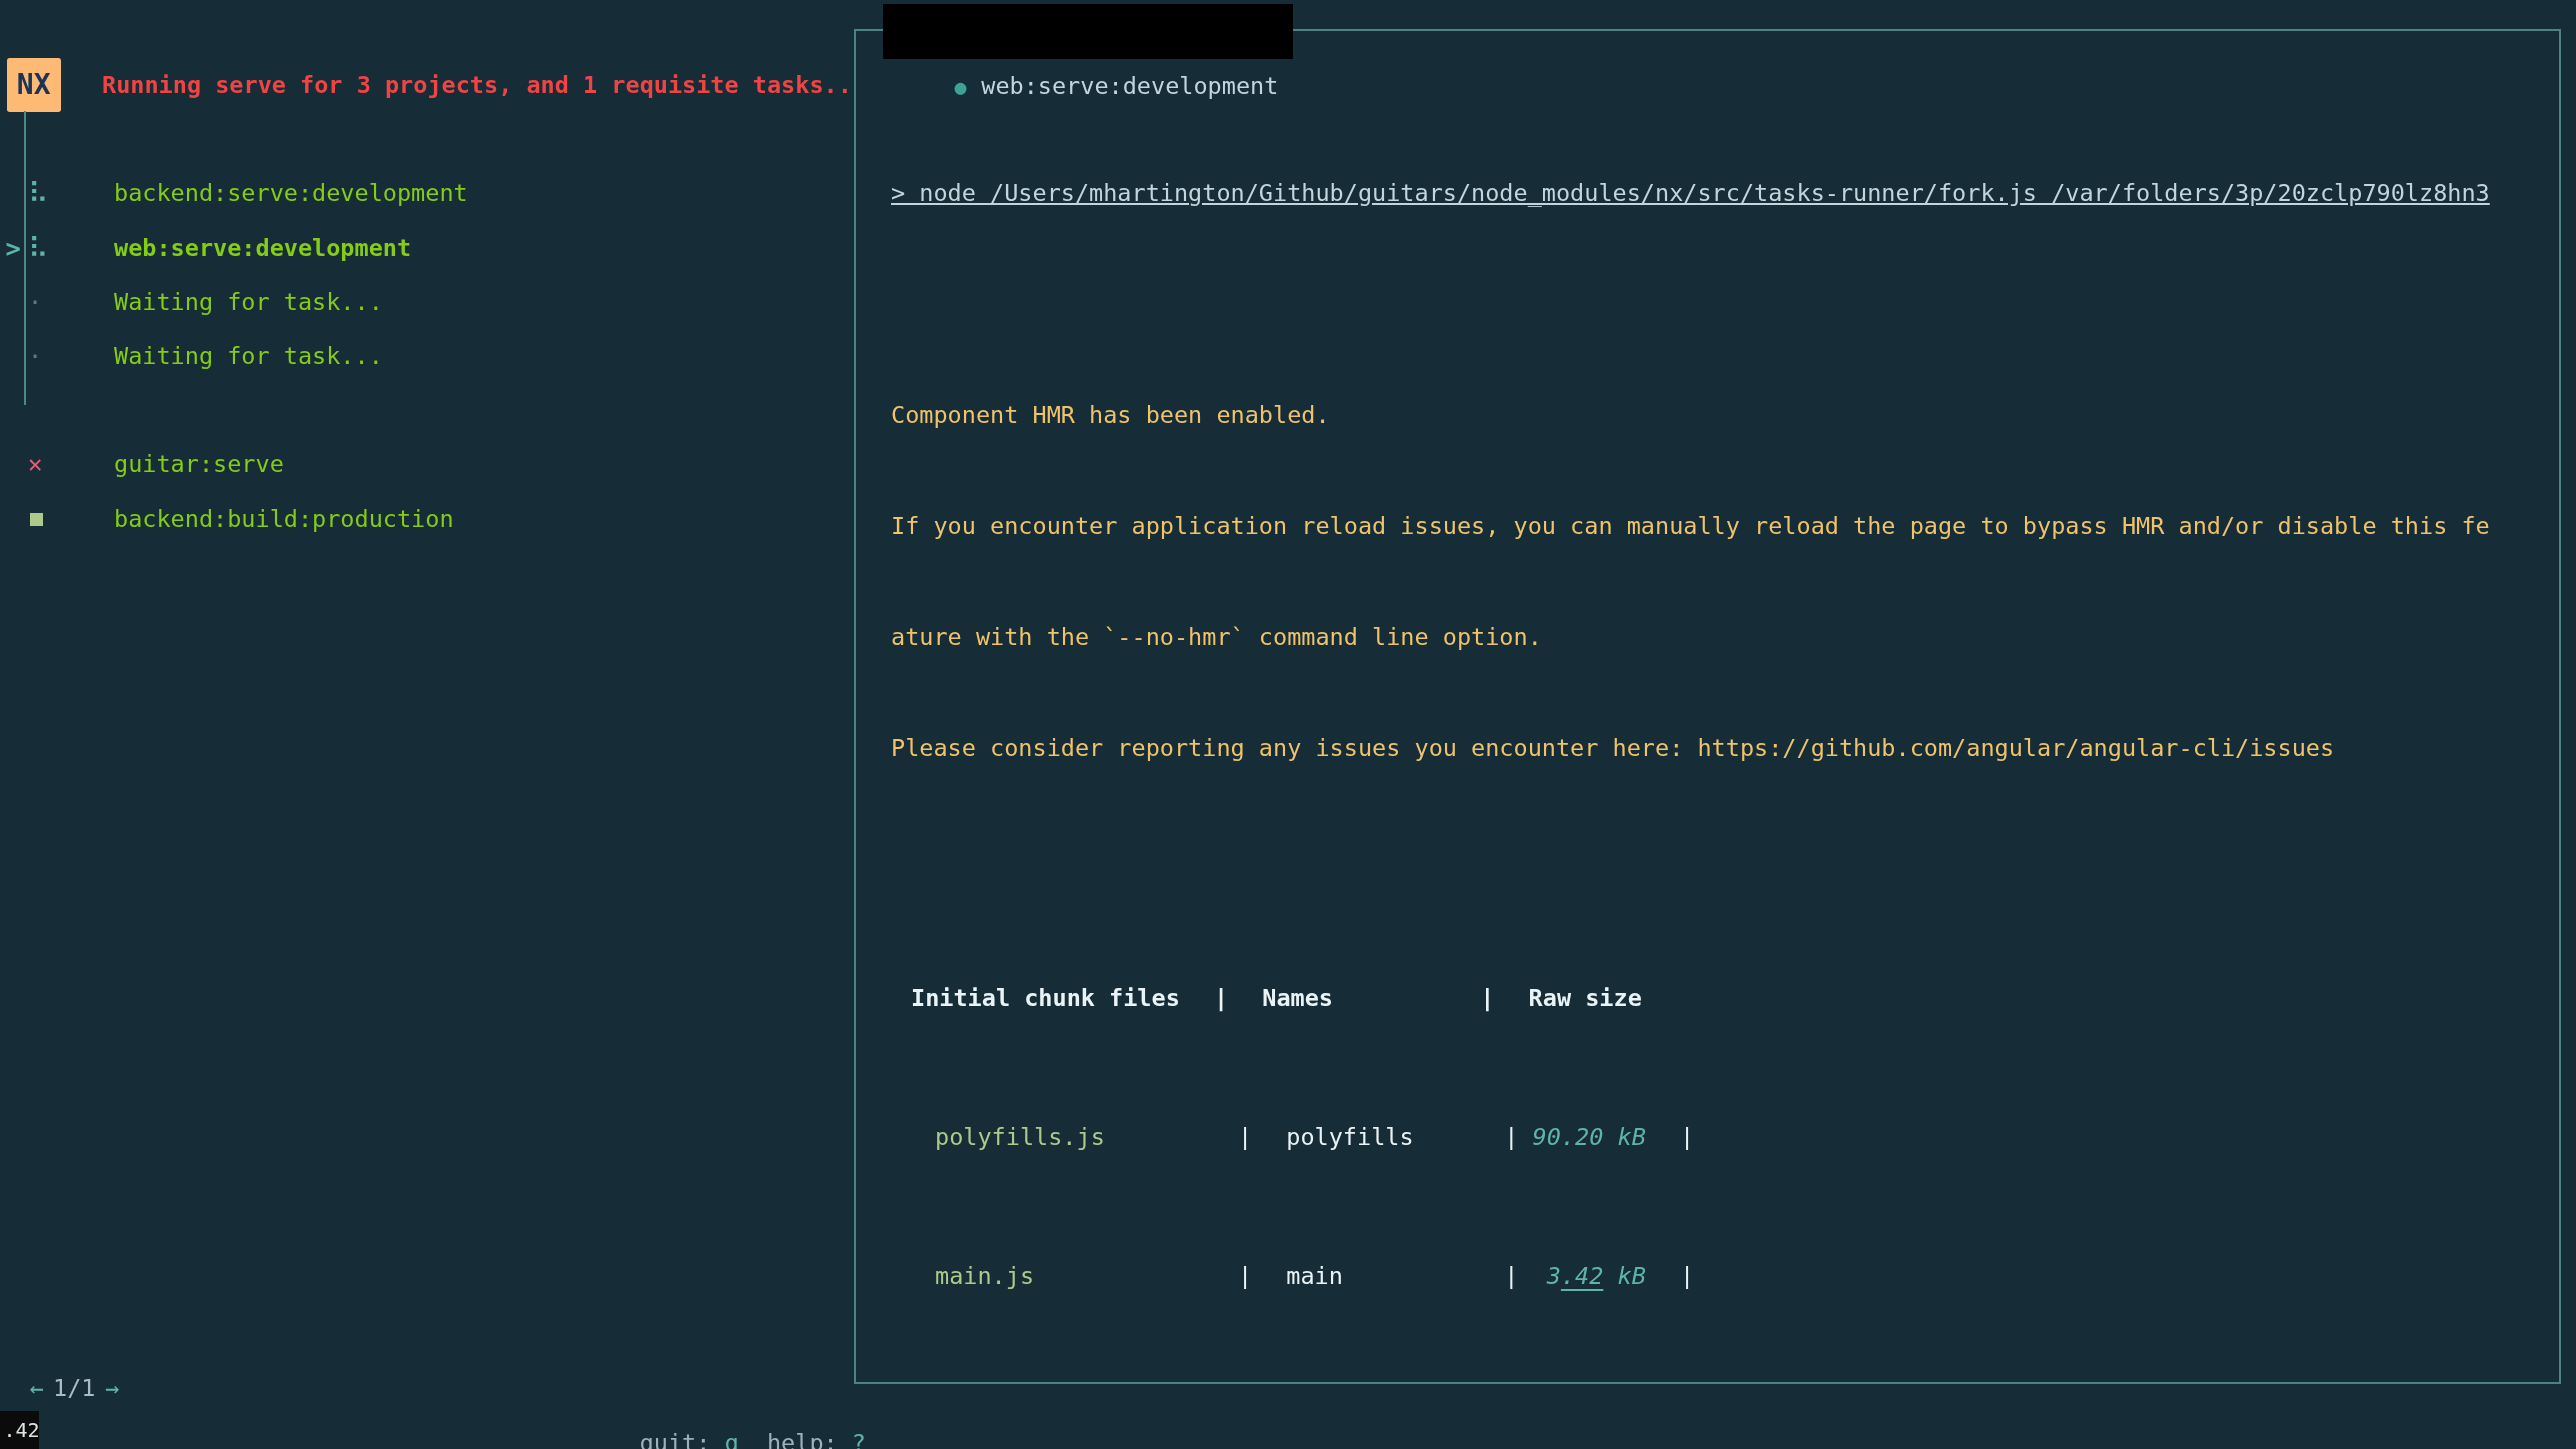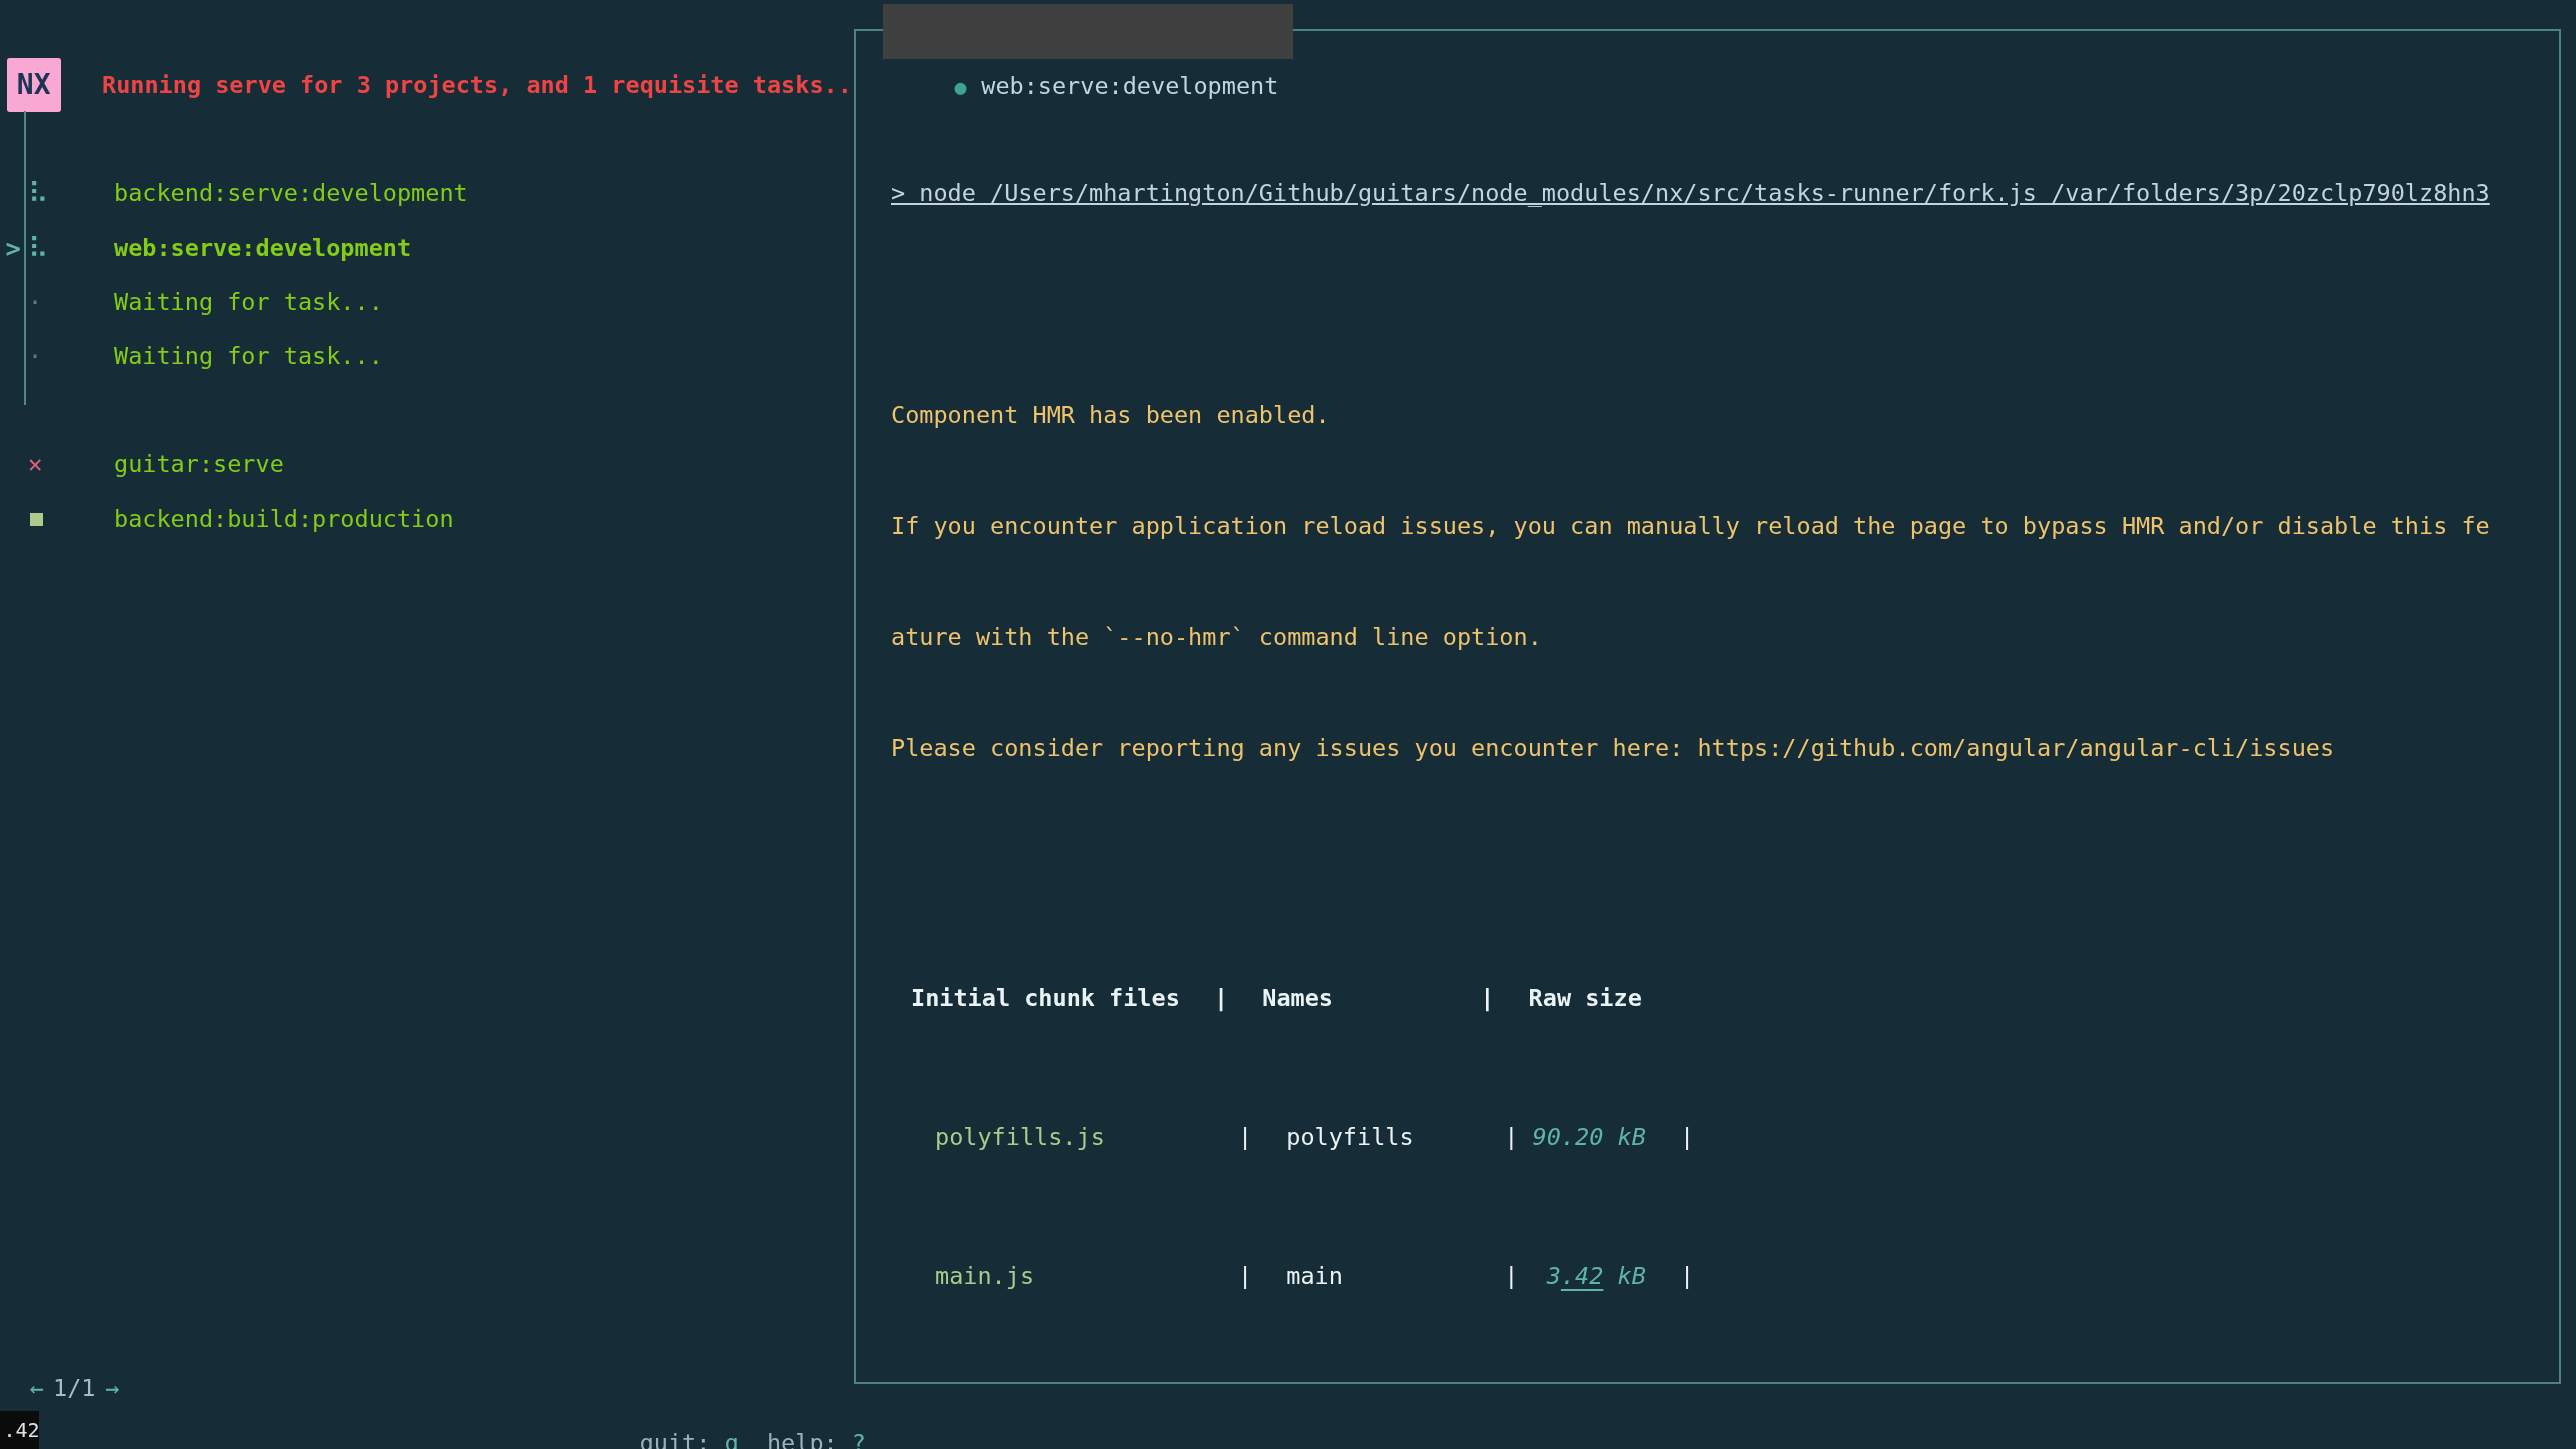--- a/index.html
+++ b/index.html
@@ -1,19 +1,19 @@
 <!DOCTYPE html>
 <html style="font-size:10.7px"><head>
 <meta charset="utf-8">
 <style>
   html,body{margin:0;padding:0;background:#162c37;width:2576px;height:1449px;overflow:hidden;}
   body{font-family:"DejaVu Sans Mono","Liberation Mono",monospace;color:#c2d4dc;font-size:23.5px;}
   
   #sidebar{position:absolute;left:0;top:0;width:853px;height:1449px;}
-  #nx-badge{position:absolute;left:6.7px;top:58px;width:54px;height:54px;background:#f9a8d4;
+  #nx-badge{position:absolute;left:6.7px;top:58px;width:54px;height:54px;background:#fdba74;
             border-radius:2.7px;color:#1d3555;font-weight:bold;font-size:28px;text-align:center;line-height:54px;}
   #heading{position:absolute;left:102px;top:58px;height:55px;line-height:55px;
            font-weight:bold;color:#ef4444;white-space:pre;}
   #tree-line{position:absolute;left:24px;top:111px;width:2px;height:294px;background:#4d8984;}
   .srow{position:absolute;left:0;width:845px;height:55px;line-height:55px;white-space:pre;}
   .srow .icon{position:absolute;left:28px;top:0;}
   .srow .label{position:absolute;left:114px;top:0;color:#84cc16;}
   .caret{position:absolute;left:5.4px;top:0;color:#5fb4a9;font-weight:bold;font-size:25.5px;}
   .spinner{color:#5fb4a9;font-size:28px;}
   .waitdot{color:#5e7a86;}
@@ -25,21 +25,21 @@
   #pager .arr{color:#5fb4a9;}
   #pager span{margin-right:9.4px;}
   #hotkeys{position:absolute;left:583px;top:1361px;height:55px;line-height:55px;color:#9db1ba;white-space:pre;}
   #hotkeys .key{color:#5fb4a9;}
   #corner-patch{position:absolute;left:0;top:1411px;width:39px;height:38px;background:#0b0b0c;
                 color:#dfe3e4;font-size:20px;line-height:38px;padding-left:3.4px;box-sizing:border-box;}
   
   #panel{position:absolute;left:854px;top:29px;width:1707px;height:1355px;
          border:2px solid #4d8482;box-sizing:border-box;}
   #panel-title{position:absolute;left:27px;top:-27.5px;height:55px;line-height:55px;
-               background:#404040;padding:0 14.8px;white-space:pre;}
+               background:#000000;padding:0 14.8px;white-space:pre;}
   #panel-title .dot{color:#3da294;font-size:20px;margin-right:14.8px;}
   #panel-title .ttl{color:#c2d4dc;}
   #term{margin:79px 0 0 35px;white-space:pre;}
   .tl{height:55px;line-height:55px;white-space:pre;}
   .gray{color:#c2d4dc;text-decoration:underline;}
   .wht{color:#eaf3f5;margin-left:20px;}
   .b{font-weight:bold;}
   .yel{color:#eec36c;}
   .teal{color:#5fb4a9;font-style:italic;}
   .grn{color:#adc98c;margin-left:44px;}

